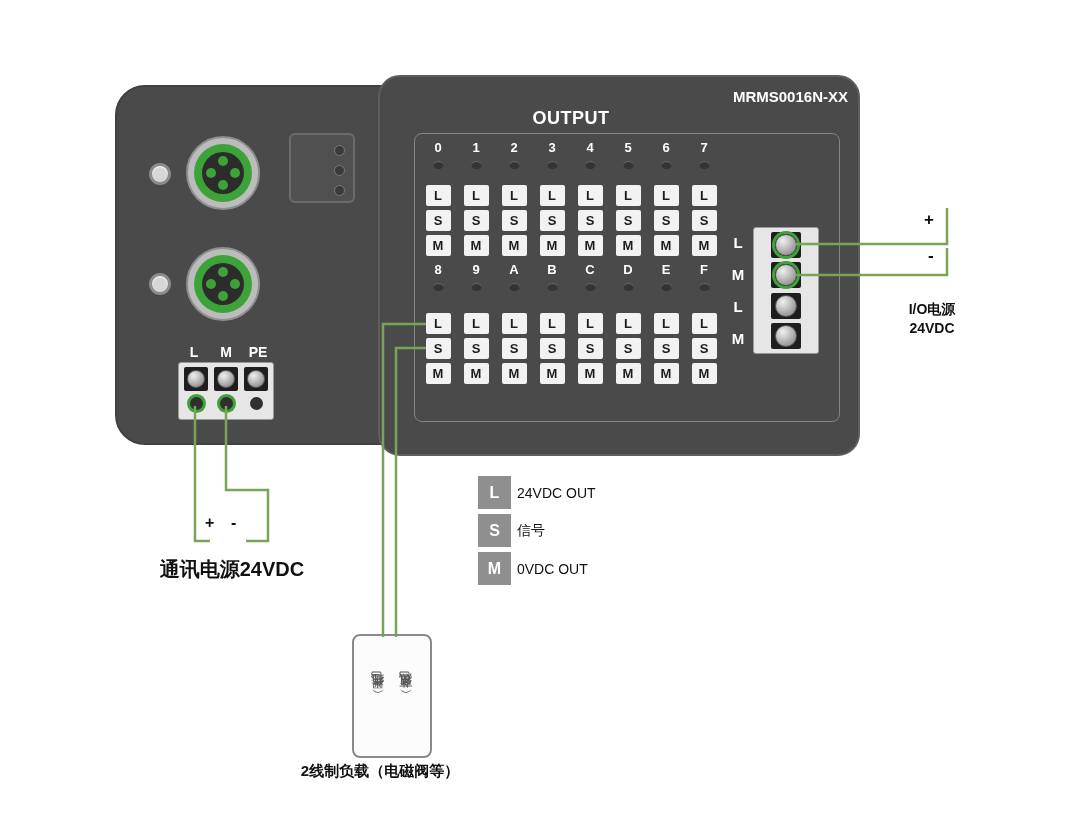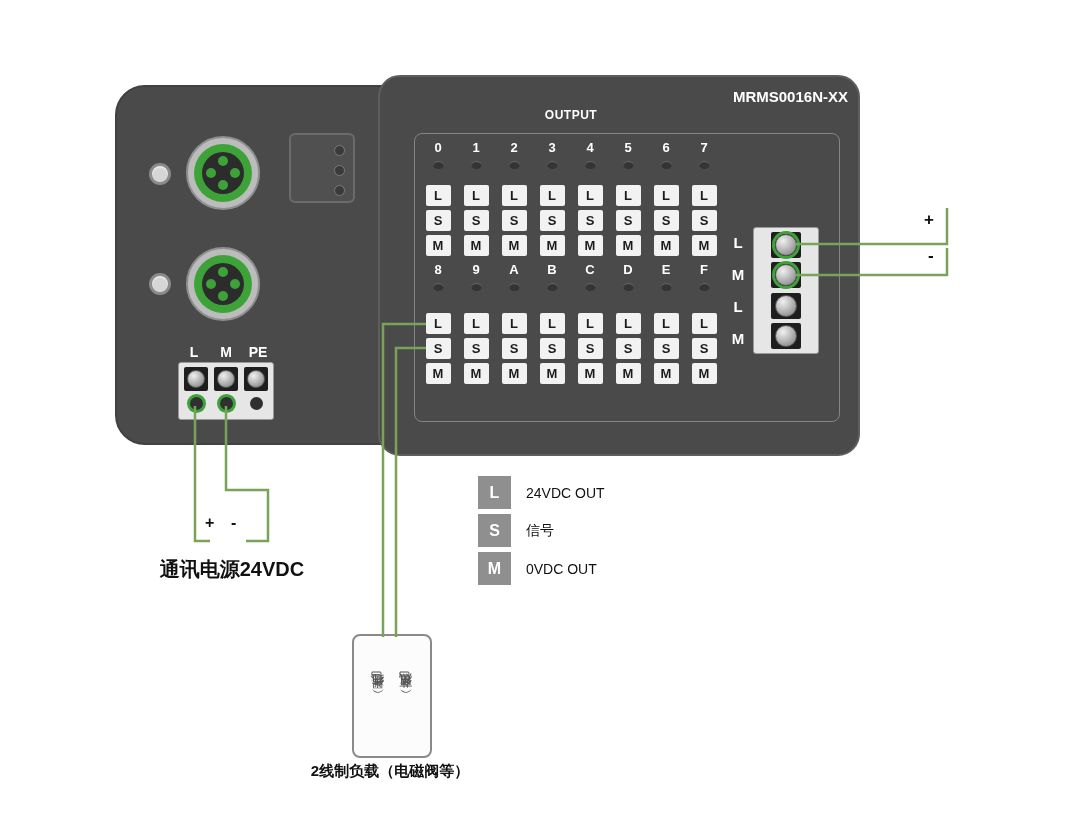--- a/index.html
+++ b/index.html
@@ -41,21 +41,21 @@
   .panel-inner{
     position:absolute;left:414px;top:133px;width:424px;height:287px;
     border:1px solid #858585;border-radius:8px;z-index:1;
   }
   .model-label{
     position:absolute;left:690px;top:88px;width:158px;text-align:right;
     color:#fff;font-weight:bold;font-size:15px;z-index:2;
   }
   .output-label{
     position:absolute;left:418px;top:108px;width:306px;text-align:center;
-    color:#fff;font-weight:bold;font-size:12px;letter-spacing:.5px;z-index:2;
+    color:#fff;font-weight:bold;font-size:18px;letter-spacing:.5px;z-index:2;
   }
   
   .bank{position:absolute;display:flex;z-index:2;}
   .bank1{left:419px;top:140px;}
   .bank2{left:419px;top:262px;}
   .chcol{width:38px;display:flex;flex-direction:column;align-items:center;}
   .chlab{height:16px;line-height:16px;color:#fff;font-weight:bold;font-size:13px;}
   .chled{width:11px;height:8px;border-radius:50%;background:#343434;margin:5px 0 14px;
          box-shadow:inset 0 1px 1px #6a6a6a;}
   .bank2 .chled{margin-bottom:20px;}
@@ -96,27 +96,27 @@
   
   .wires{position:absolute;left:0;top:0;z-index:3;pointer-events:none;}
   .wires polyline{stroke:var(--wire,#7aa35a);stroke-width:2.5;fill:none;}
   
   .sign{position:absolute;color:#111;font-weight:bold;z-index:4;}
   .sign.big{font-size:17px;}
   .sign.med{font-size:16px;}
   .anno{position:absolute;color:#111;font-weight:bold;text-align:center;z-index:4;}
   .io-power-label{left:857px;top:300px;width:150px;font-size:14px;line-height:19px;}
   .comm-power-label{left:132px;top:556px;width:200px;font-size:20px;}
-  .load-caption{left:290px;top:762px;width:200px;font-size:15px;}
+  .load-caption{left:280px;top:762px;width:200px;font-size:15px;}
   
   .legend{position:absolute;left:478px;top:476px;z-index:2;}
   .lg-row{display:flex;align-items:center;margin-bottom:5px;}
   .lg-key{width:33px;height:33px;background:#8f8f8f;color:#fff;font-weight:bold;
     font-size:16px;display:flex;align-items:center;justify-content:center;}
-  .lg-desc{margin-left:15px;font-size:14px;color:#111;}
+  .lg-desc{margin-left:6px;font-size:14px;color:#111;}
   
   .load-box{
     position:absolute;left:352px;top:634px;width:76px;height:120px;
     background:#fcfcfc;border:2px solid #8a8a8a;border-radius:8px;z-index:2;
     display:flex;align-items:center;justify-content:center;gap:10px;
   }
   .vtext{writing-mode:vertical-rl;transform:rotate(180deg);font-size:13px;color:#555;letter-spacing:1px;}
 </style>
 </head>
 <body>
@@ -333,20 +333,24 @@
     <polyline points="796,244 947,244 947,208"></polyline>
     <polyline points="796,275 947,275 947,248"></polyline>
     <polyline points="195,406 195,541 210,541"></polyline>
     <polyline points="226,406 226,490 268,490 268,541 246,541"></polyline>
     <polyline points="426,324 383,324 383,637"></polyline>
     <polyline points="426,348 396,348 396,637"></polyline>
   </svg>
 
   <div class="sign big" style="left:924px;top:210px">+</div>
   <div class="sign big" style="left:928px;top:246px">-</div>
+  <div class="anno io-power-label">
+    <div>I/O电源</div>
+    <div>24VDC</div>
+  </div>
 
   <div class="sign med" style="left:205px;top:514px">+</div>
   <div class="sign med" style="left:231px;top:514px">-</div>
   <div class="anno comm-power-label">通讯电源24VDC</div>
 
   <div class="legend">
     <div class="lg-row">
       <div class="lg-key">L</div>
       <div class="lg-desc">24VDC OUT</div>
     </div>

